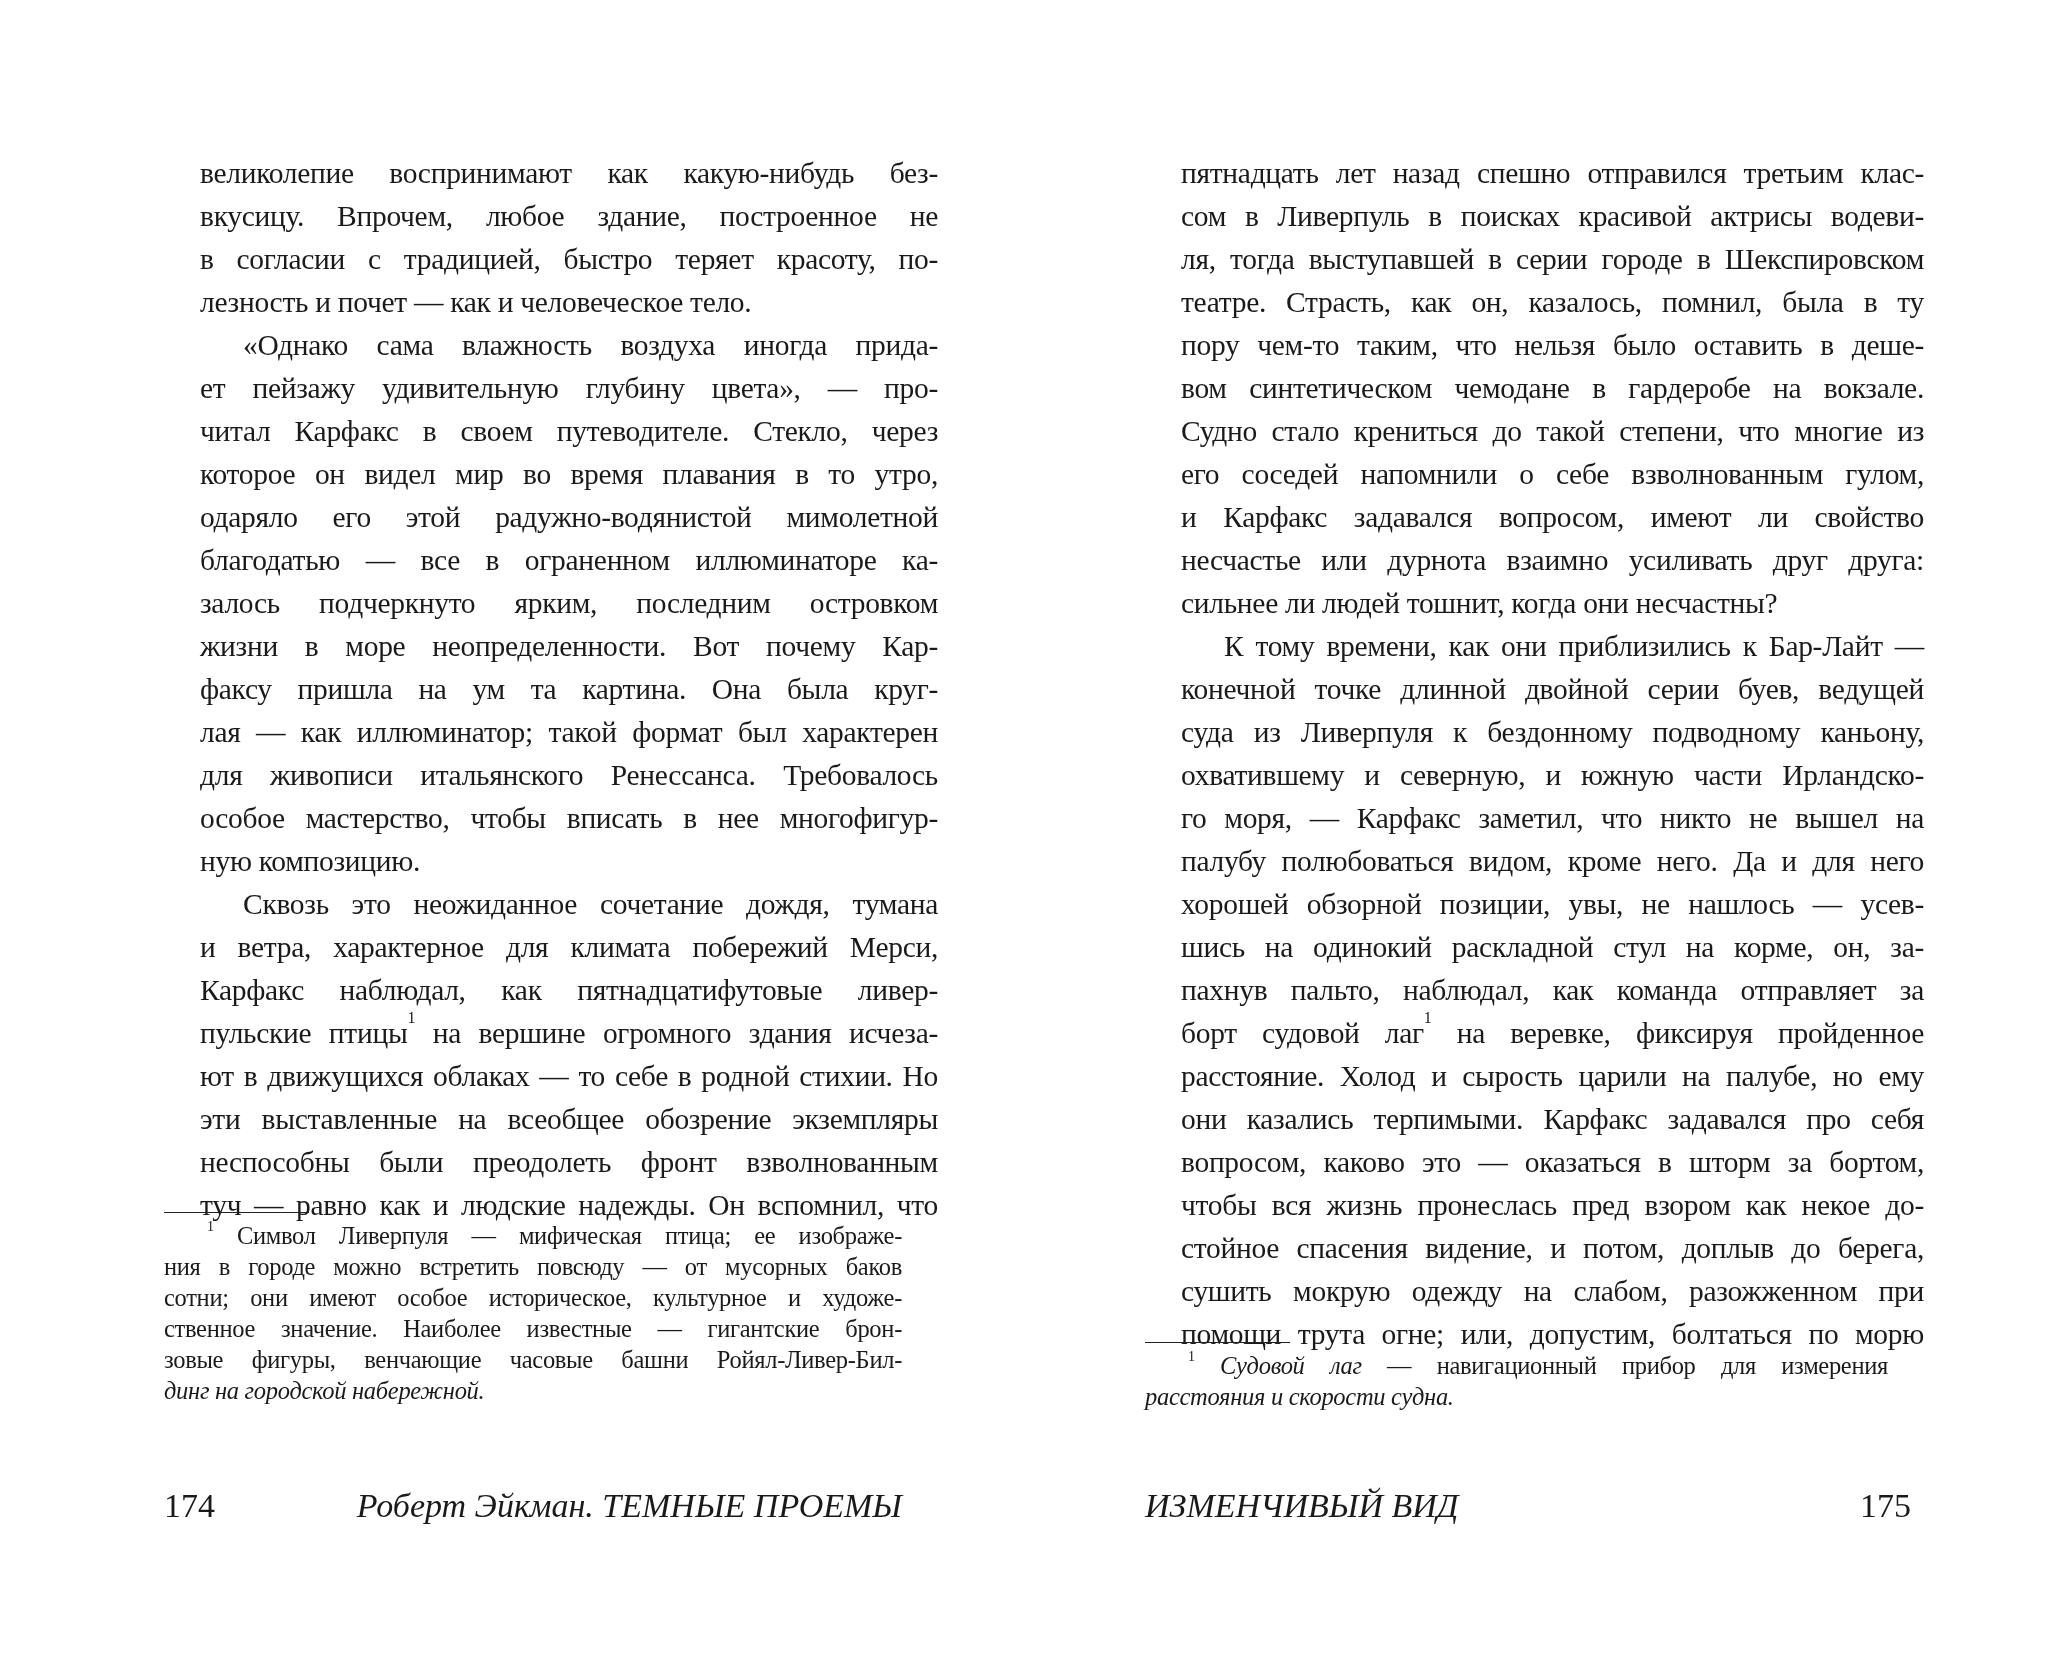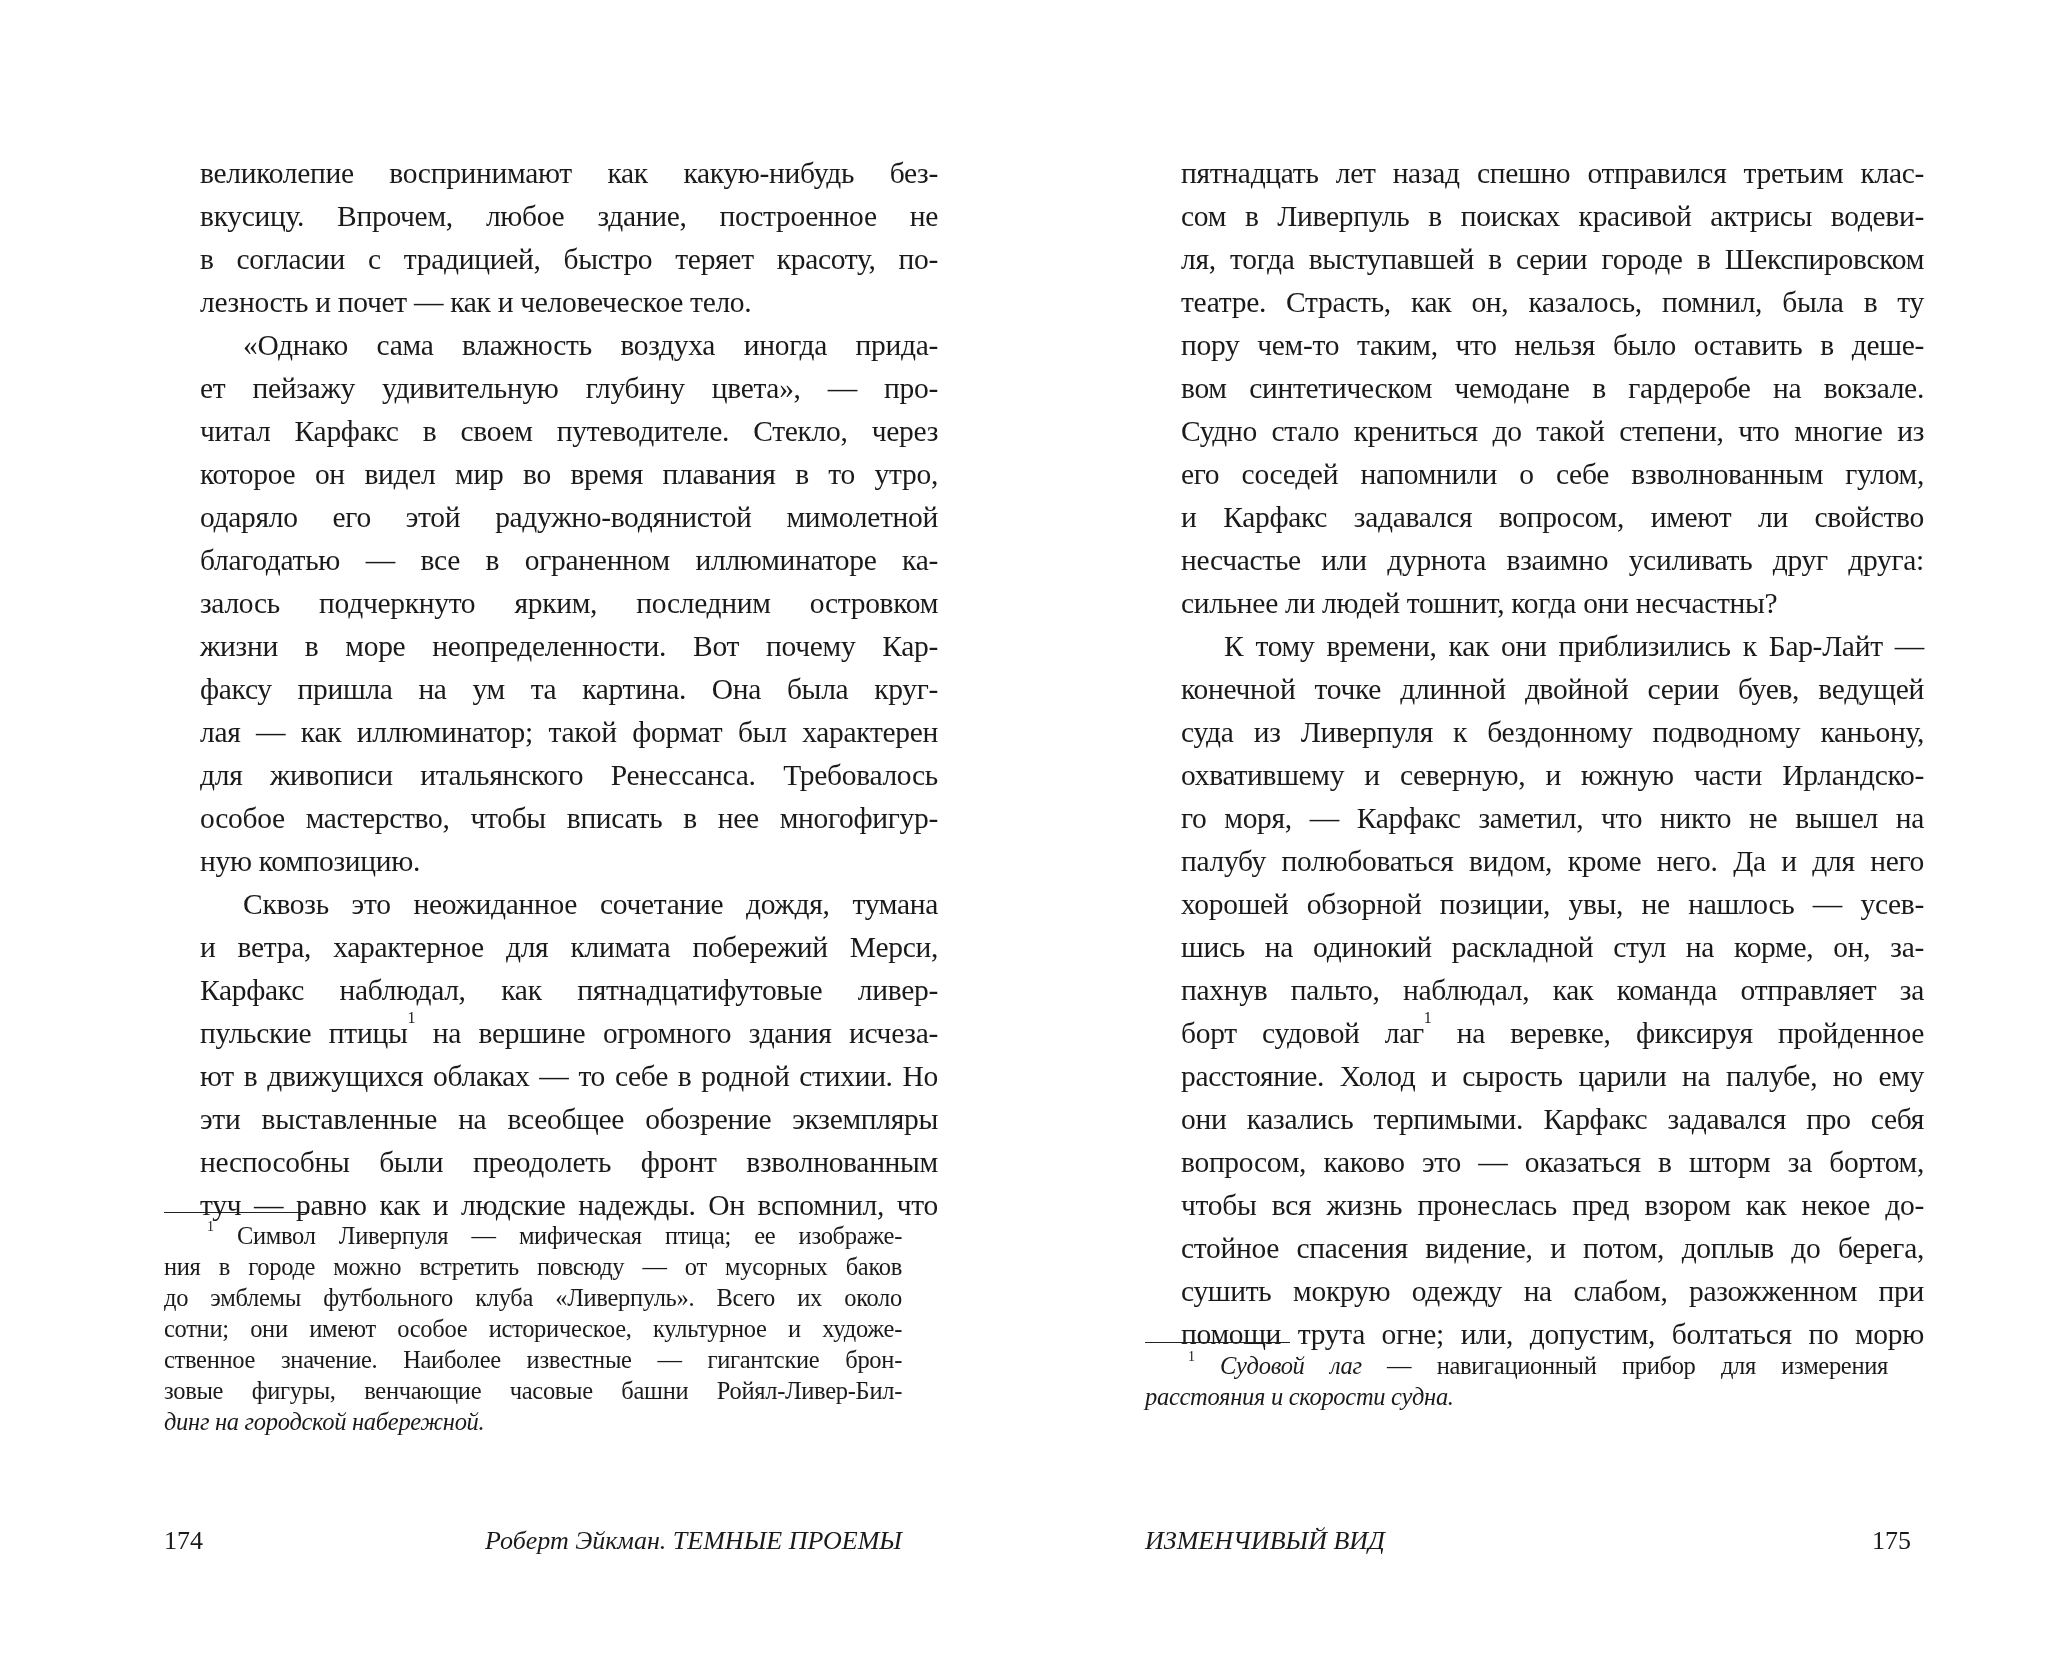--- a/index.html
+++ b/index.html
@@ -82,22 +82,22 @@
       text-align-last: justify;
       white-space: nowrap;
     }
     .footnote .line.last { text-align-last: left; font-style: italic; }
     .footnote .line.indent { text-indent: 43px; }
     .footnote sup.fn { font-size: 14px; top: 0; }
     .footnote em { font-style: italic; }
 
     .running-foot {
       position: absolute;
-      top: 1526px;
-      font-size: 26px;
+      top: 1491px;
+      font-size: 34px;
       line-height: 30px;
     }
     .page-number {
       font-style: normal;
     }
     .running-title {
       font-style: italic;
     }
     .page.left .page-number { left: 164px; }
     .page.left .running-title { right: 122px; text-align: right; }
@@ -132,21 +132,20 @@
       <span class="line"><span>пульские птицы</span><sup class="fn">1</sup><span> на вершине огромного здания исчеза-</span></span>
       <span class="line"><span>ют в движущихся облаках — то себе в родной стихии. Но</span></span>
       <span class="line"><span>эти выставленные на всеобщее обозрение экземпляры</span></span>
       <span class="line"><span>неспособны были преодолеть фронт взволнованным</span></span>
       <span class="line"><span>туч — равно как и людские надежды. Он вспомнил, что</span></span>
     </div>
   <div class="footnote-rule"></div>
   <div class="footnote" id="left-footnote">
       <span class="line indent"><sup class="fn">1</sup> <span>Символ Ливерпуля — мифическая птица; ее изображе-</span></span>
       <span class="line"><span>ния в городе можно встретить повсюду — от мусорных баков</span></span>
-      <span class="line"><span>до эмблемы футбольного клуба «Ливерпуль». Всего их около</span></span>
       <span class="line"><span>сотни; они имеют особое историческое, культурное и художе-</span></span>
       <span class="line"><span>ственное значение. Наиболее известные — гигантские брон-</span></span>
       <span class="line"><span>зовые фигуры, венчающие часовые башни Ройял-Ливер-Бил-</span></span>
       <span class="line last"><span>динг на городской набережной.</span></span>
     </div>
   <div class="running-foot page-number">174</div>
   <div class="running-foot running-title">Роберт Эйкман. ТЕМНЫЕ ПРОЕМЫ</div>
 </div>
 
 <div class="page right">

